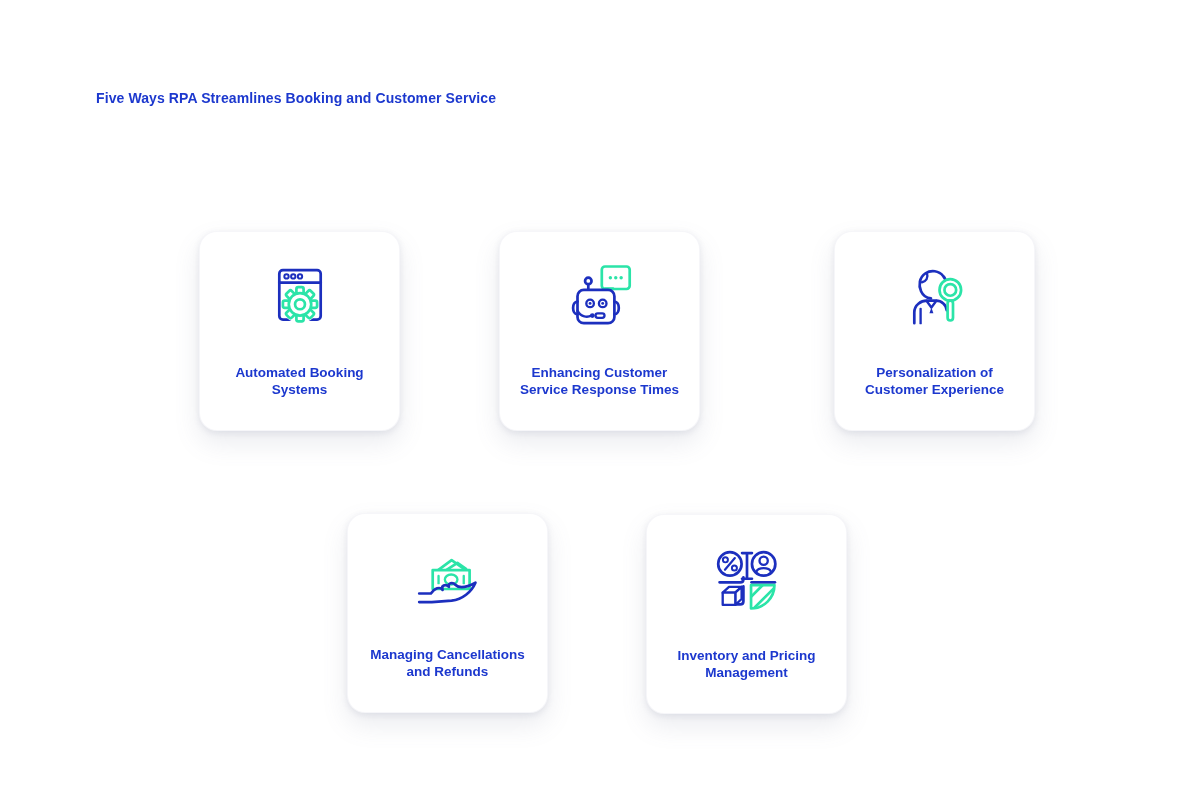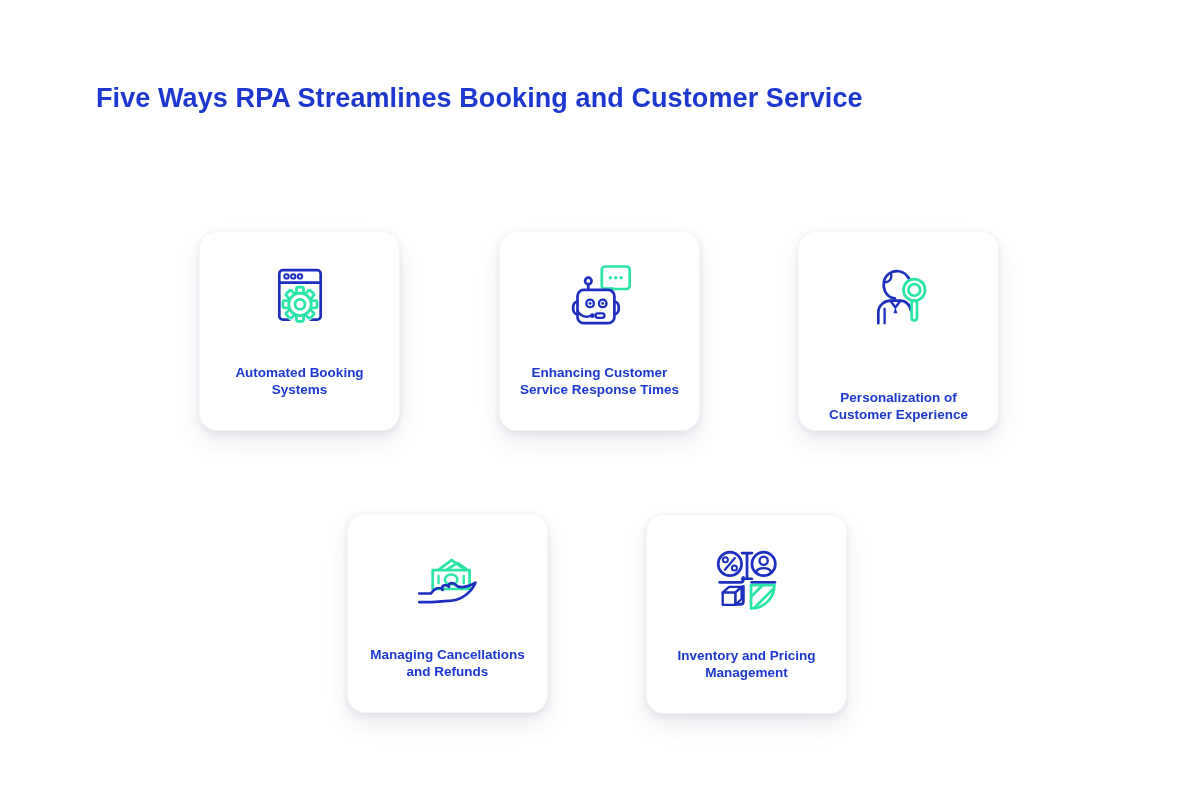--- a/index.html
+++ b/index.html
@@ -16,40 +16,40 @@
     font-family:"Liberation Sans", sans-serif;
     position:relative;
     overflow:hidden;
   }
   .stage{position:absolute;inset:0;}
   .title{
     position:absolute;
     left:96px;
     top:84px;
     color:var(--heading-blue);
-    font-size:27px;
+    font-size:14px;
     line-height:29px;
     font-weight:600;
     letter-spacing:0.1px;
   }
   .card{
     position:absolute;
     width:201px;
     height:200px;
     background:var(--card-bg);
     border-radius:18px;
     border:1px solid rgba(25,35,90,0.04);
     box-shadow:0 2px 6px rgba(110,120,150,0.14), 0 12px 26px rgba(110,120,150,0.14);
     display:flex;
     flex-direction:column;
     align-items:center;
   }
   .card-1{left:199px;top:231px;}
   .card-2{left:499px;top:231px;}
-  .card-3{left:798px;top:231px;gap:25px;}
+  .card-3{left:834px;top:231px;}
   .card-4{left:347px;top:513px;align-items:center;}
   .card-5{left:646px;top:514px;}
   .icon-wrap{
     margin-top:28px;
     width:76px;
     height:76px;
     display:flex;
     align-items:center;
     justify-content:center;
   }

